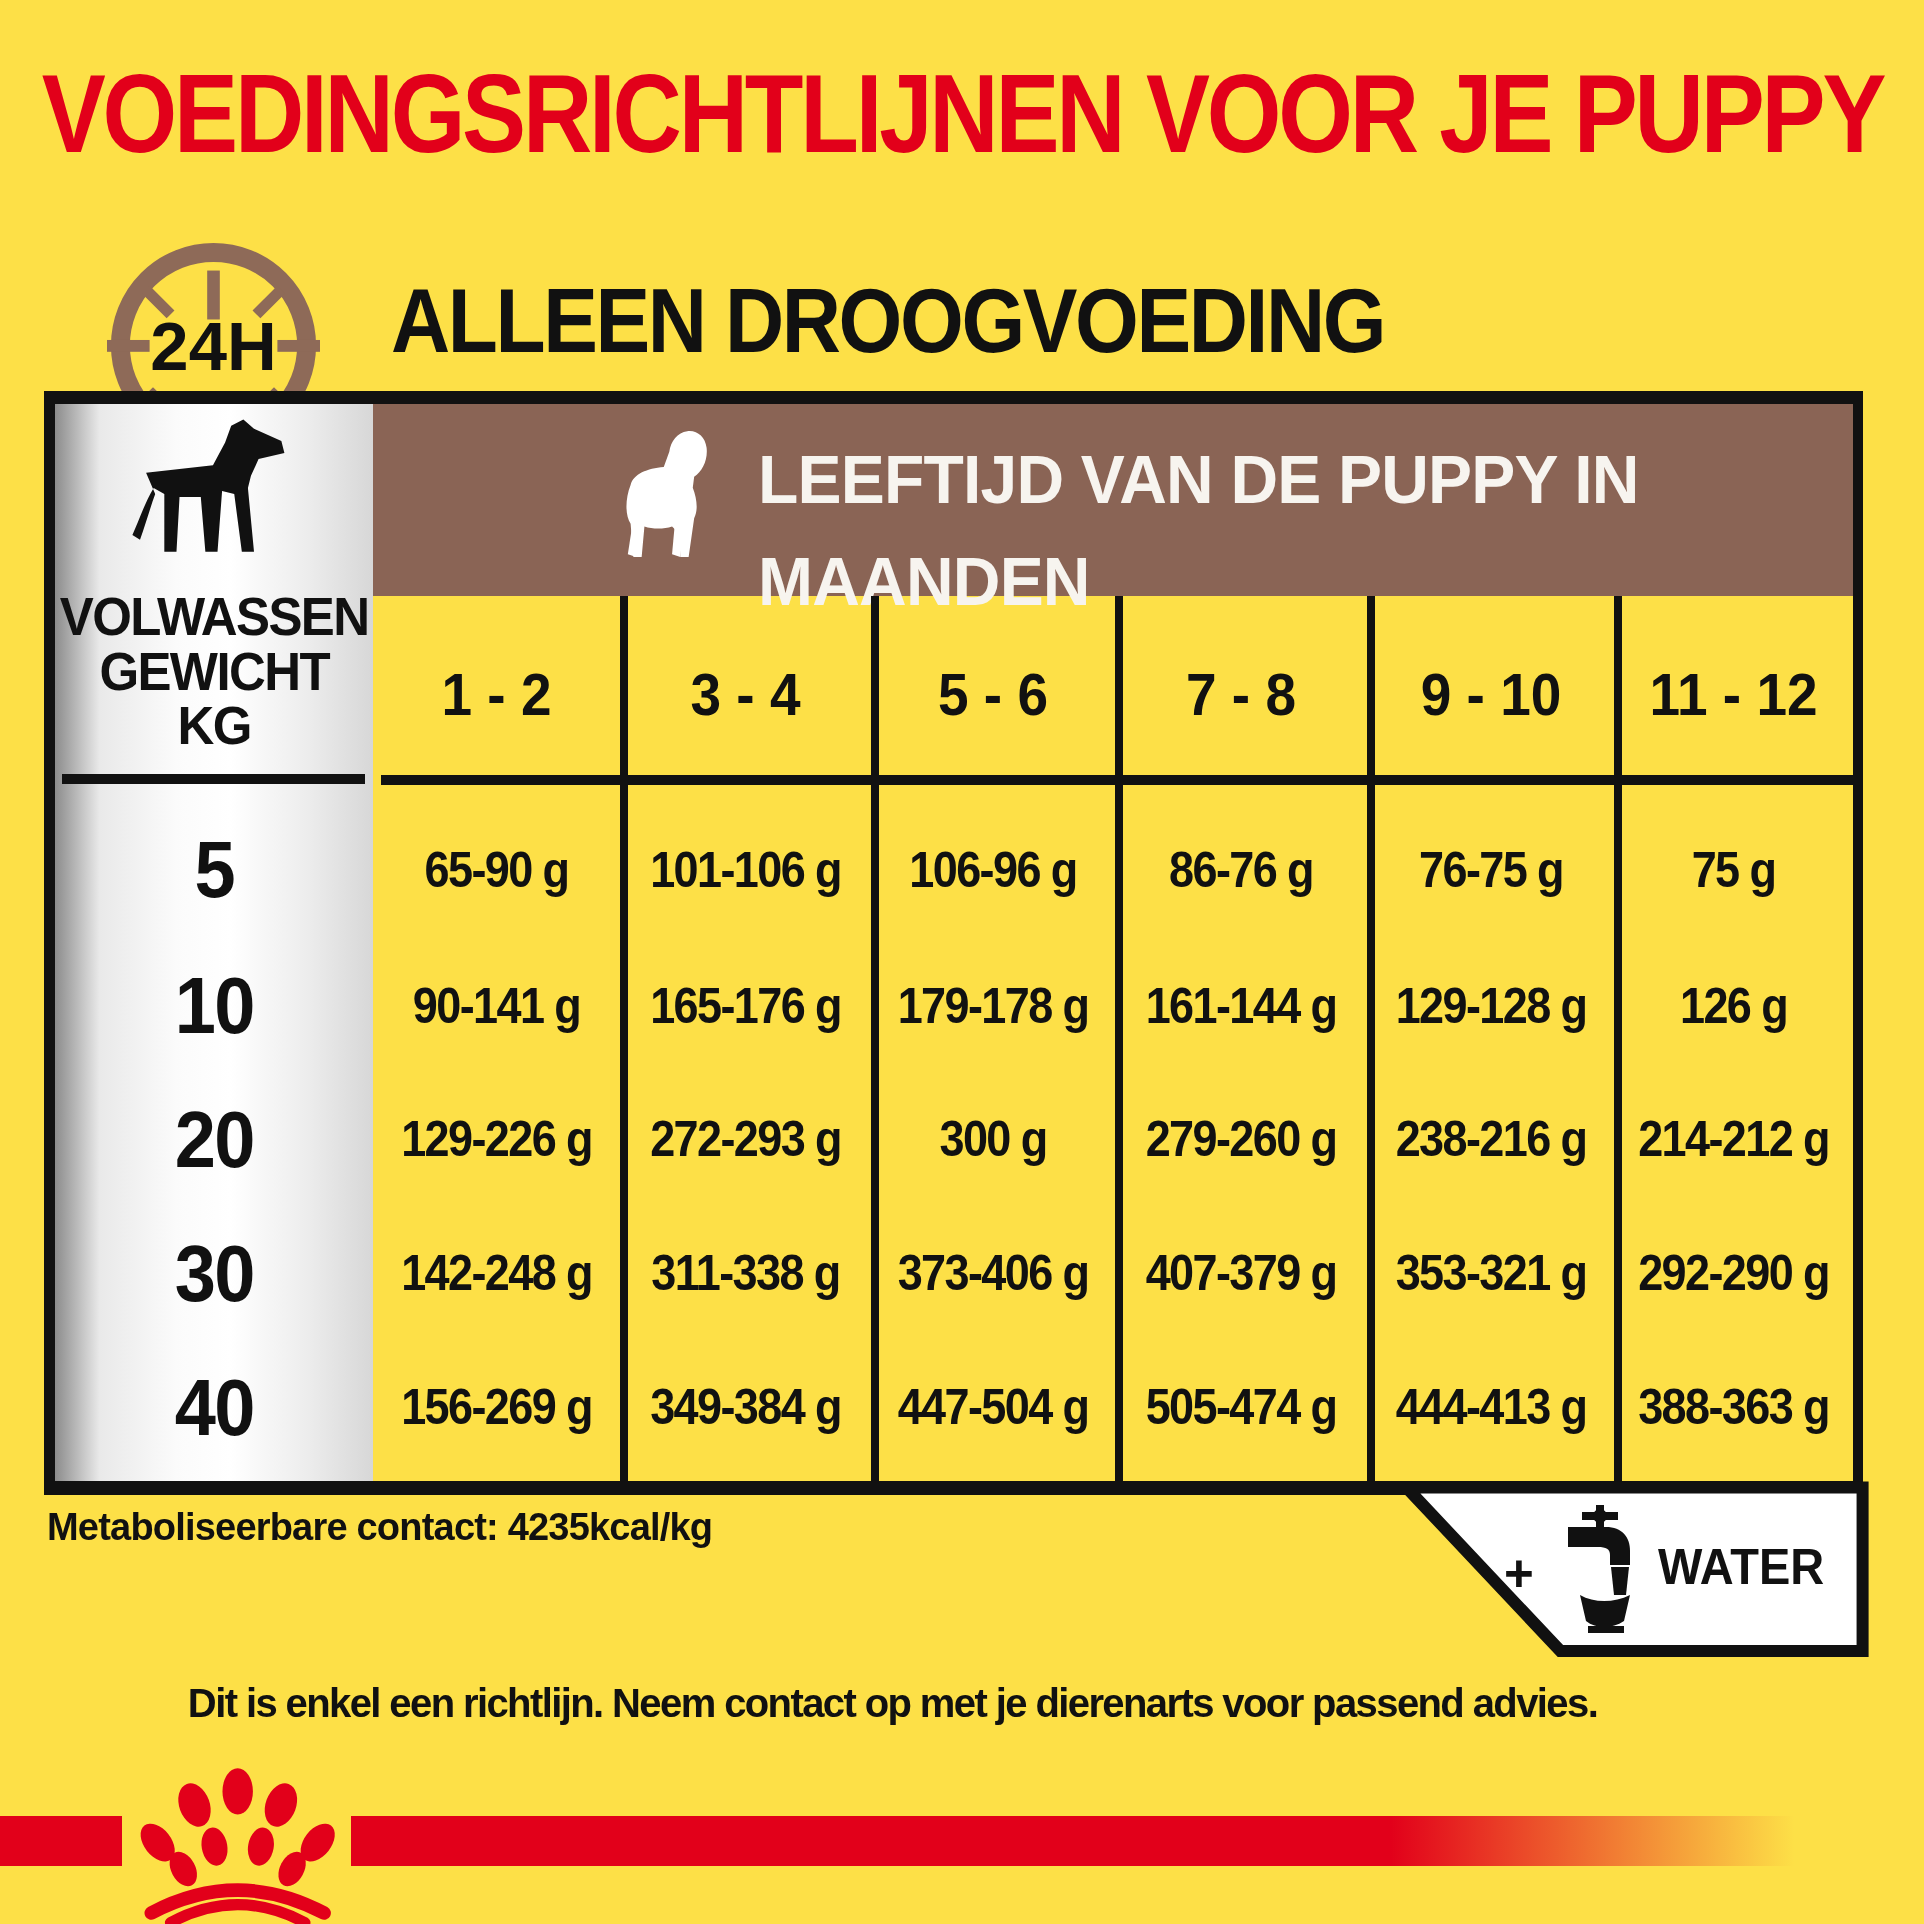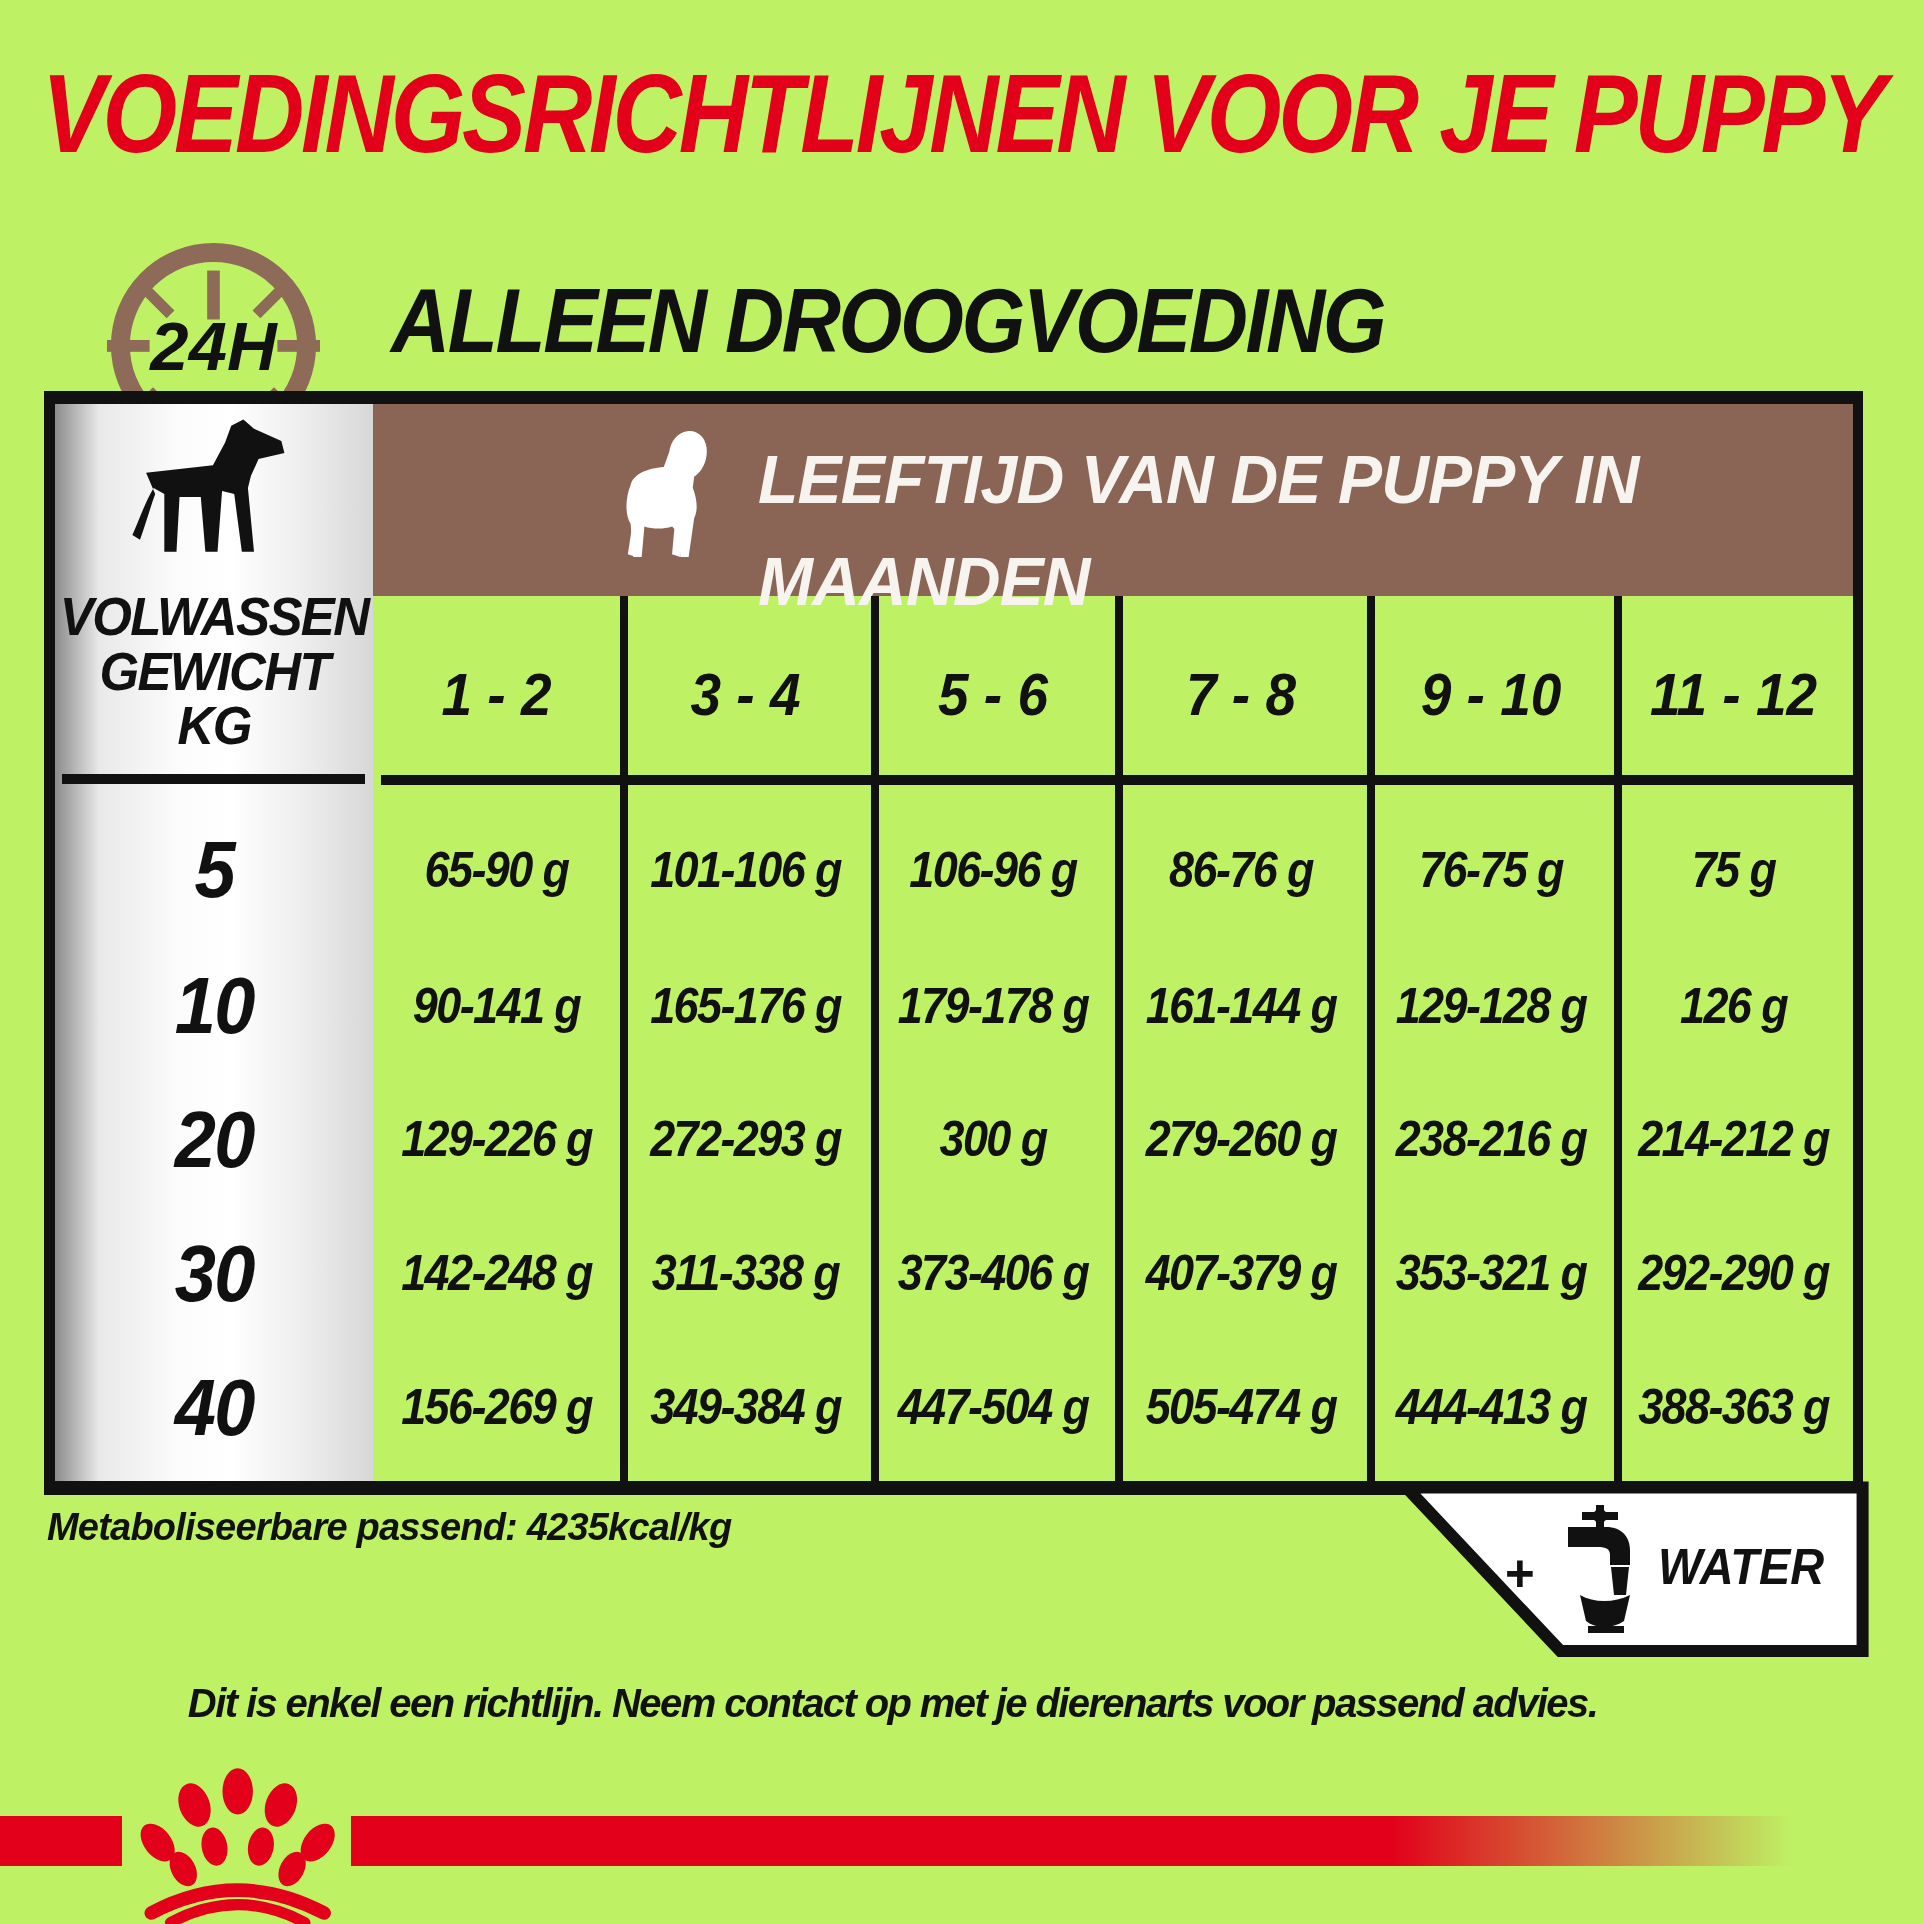--- a/index.html
+++ b/index.html
@@ -1,18 +1,18 @@
 <!DOCTYPE html>
 <html style="font-size:13px"><head>
 <meta charset="utf-8">
 <style>
   html,body{margin:0;padding:0;background:#ffffff;}
   .canvas{
-    position:relative;width:1925px;height:1925px;background:#bef264;overflow:hidden;
-    font-family:"Liberation Sans", sans-serif;color:#111;font-style:italic;
+    position:relative;width:1925px;height:1925px;background:#fde047;overflow:hidden;
+    font-family:"Liberation Sans", sans-serif;color:#111;
   }
   .abs{position:absolute;}
 
   
   .main-title{
     left:0;top:51px;width:1925px;text-align:center;
     font-size:96px;font-weight:700;letter-spacing:-3.2px;color:#e2001a;
     transform:scaleY(1.15);transform-origin:center top;white-space:nowrap;
   }
   .clock-wrap{left:107px;top:239px;width:213px;height:154px;overflow:hidden;}
@@ -188,21 +188,21 @@
     <div class="cell tc3 tr4">447-504 g</div>
     <div class="cell tc4 tr4">505-474 g</div>
     <div class="cell tc5 tr4">444-413 g</div>
     <div class="cell tc6 tr4">388-363 g</div>
 
     <div class="tb tb-bottom"></div>
     <div class="tb tb-left"></div>
     <div class="tb tb-right"></div>
   </div>
 
-  <div class="abs energy-note">Metaboliseerbare passend: 4235kcal/kg</div>
+  <div class="abs energy-note">Metaboliseerbare contact: 4235kcal/kg</div>
 
   <div class="abs water-flag">
     <svg width="469" height="178" viewBox="0 0 585 222">
       <polygon points="8,8 577,8 577,212 200,212" fill="#ffffff" stroke="#111" stroke-width="15"></polygon>
     </svg>
     <div class="water-plus">+</div>
     <svg class="abs" style="left:148px;top:24px;" width="100" height="128" viewBox="0 0 100 128">
       <rect x="48" y="0" width="8" height="22" fill="#111"></rect>
       <rect x="34" y="7" width="36" height="8" fill="#111"></rect>
       <circle cx="52" cy="11" r="7" fill="#111"></circle>

